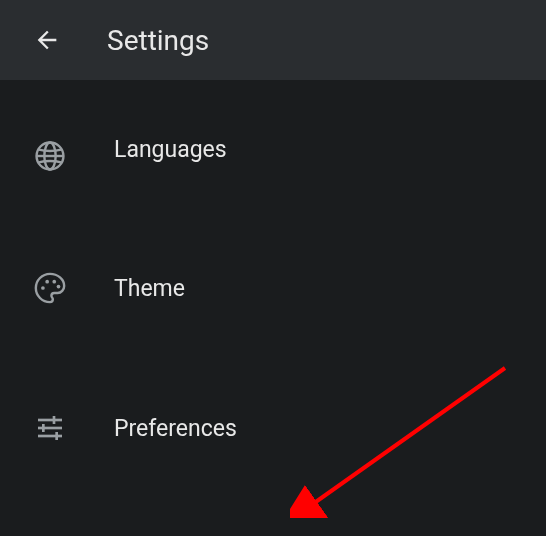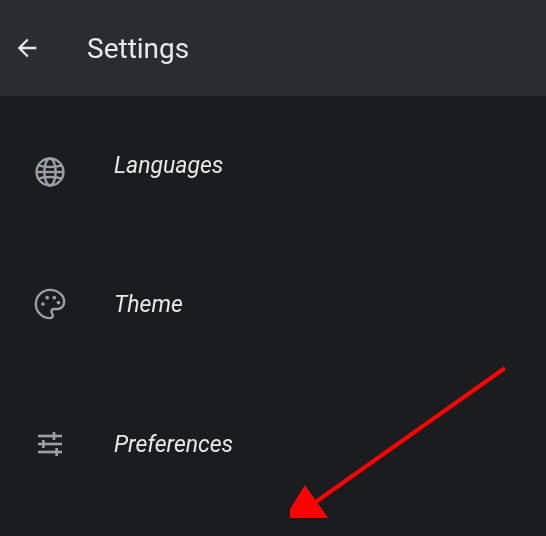--- a/index.html
+++ b/index.html
@@ -11,24 +11,24 @@
       width: 546px;
       height: 536px;
       background: #1a1c1e;
       font-family: 'Roboto', 'Segoe UI', Arial, sans-serif;
       color: #e0e0e0;
       overflow: hidden;
       position: relative;
     }
     .header {
       background: #2a2d30;
-      height: 96px;
+      height: 80px;
       display: flex;
       align-items: center;
-      padding: 0 11px;
+      padding: 0 31px;
     }
     .back-arrow {
       width: 32px;
       height: 32px;
       display: flex;
       align-items: center;
       justify-content: center;
       cursor: pointer;
       margin-right: 44px;
     }
@@ -39,21 +39,20 @@
     }
     .list {
       padding-top: 28px;
     }
     .list-item {
       display: flex;
       align-items: center;
       padding: 0 30px;
       height: 140px;
       cursor: pointer;
-      font-style: italic;
     }
     .list-item:first-child {
       height: 110px;
       align-items: flex-start;
       padding-top: 28px;
     }
     .icon-wrap {
       width: 40px;
       height: 40px;
       display: flex;

